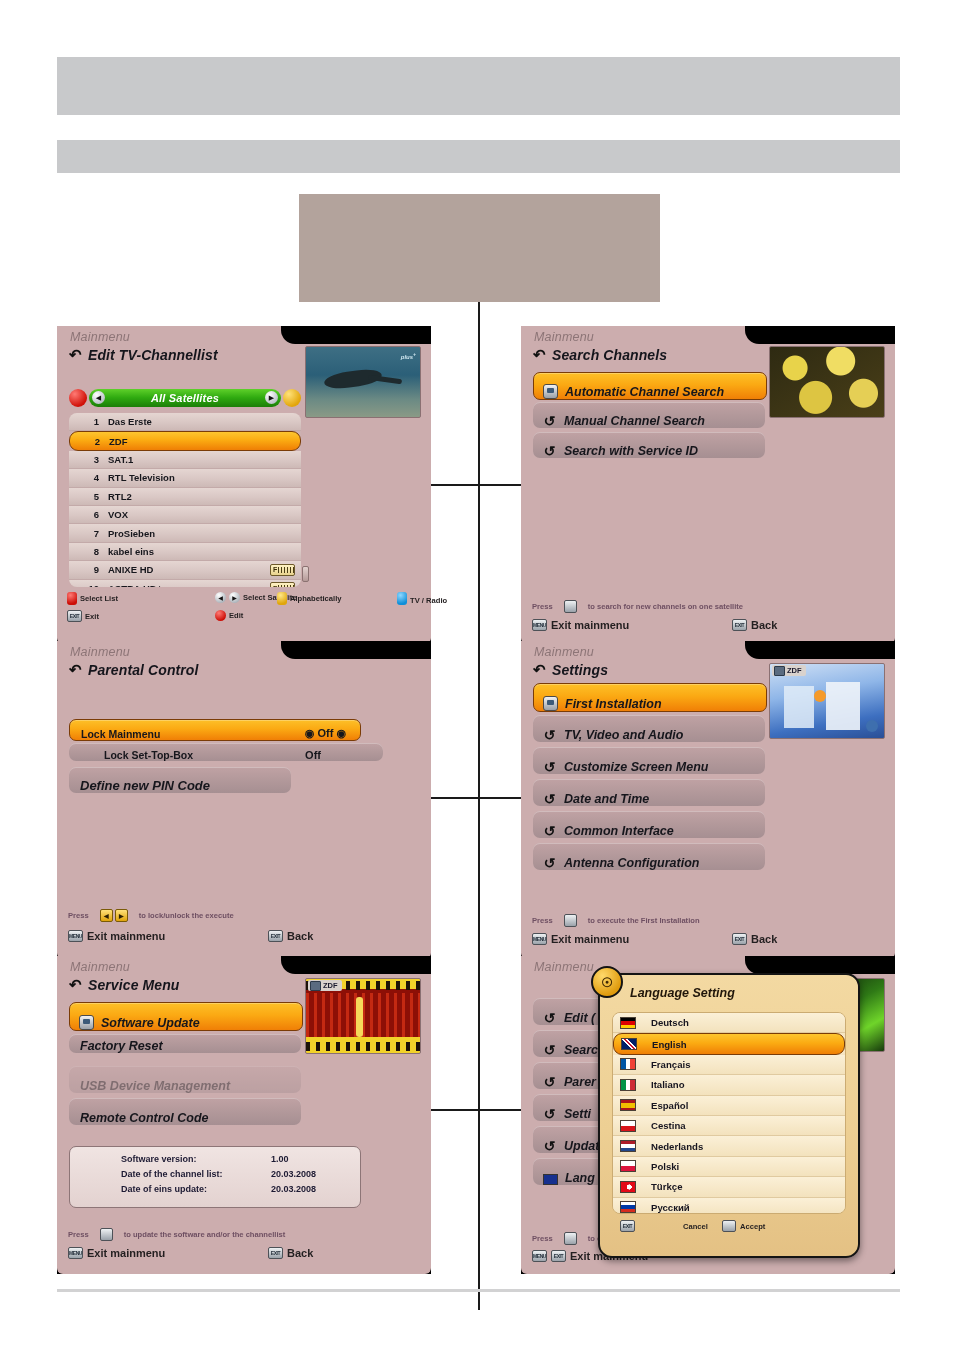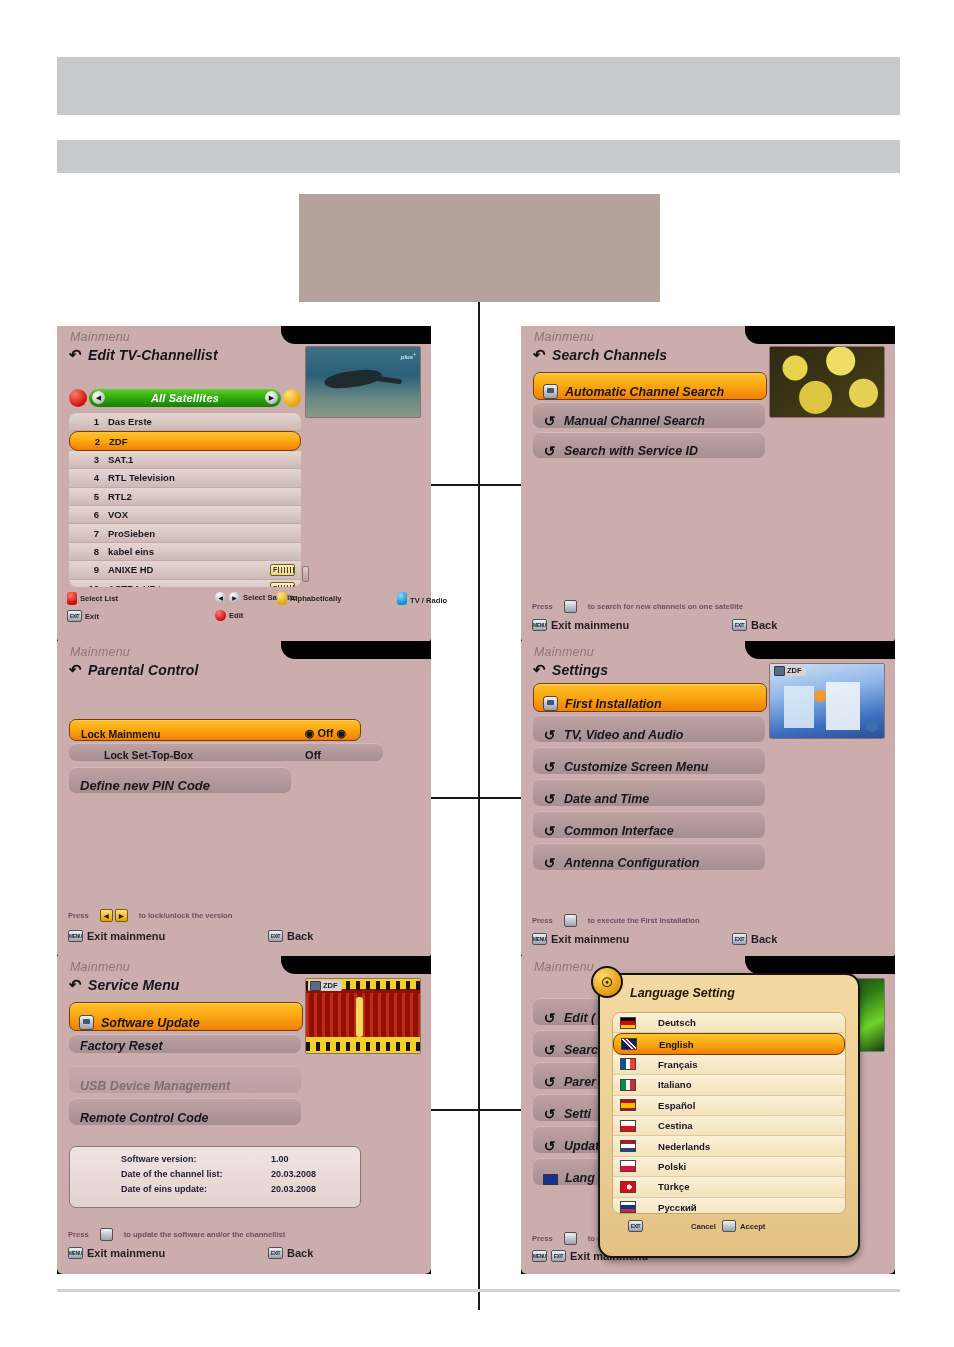--- a/index.html
+++ b/index.html
@@ -251,21 +251,21 @@
   }
   .lrow.sel{
     background:linear-gradient(180deg,#fdc52f 0%,#fbab12 45%,#ef7f05 100%);
     border-radius:9px;border:1.2px solid #7a3c07;
   }
   .flag{
     margin-left:7px;width:14px;height:10px;flex:0 0 auto;border:.7px solid #4a4036;
     position:relative;overflow:hidden;
   }
   .lrow .lnm{
-    margin-left:22px;font-size:9.6px;font-weight:bold;color:#171520;white-space:nowrap;
+    margin-left:15px;font-size:9.6px;font-weight:bold;color:#171520;white-space:nowrap;
   }
   #langftr{position:absolute;left:12px;top:245px;width:230px;height:14px;font-size:7.8px;}
   #langftr .it{position:absolute;display:flex;align-items:center;gap:4px;}
   #langftr .tx{font-weight:bold;color:#231f20;font-size:7.6px;}
 
   #rule{position:absolute;left:57px;top:1289px;width:843px;height:3px;background:#d2d2d3;}
 </style>
 </head>
 <body>
 
@@ -468,21 +468,21 @@
           <span class="lbl" style="font-size: 13px;">Define new PIN Code</span>
         </div>
       </div>
 
     <div class="hint" style="top:268px;">
       <span>Press</span>
       <span style="display:inline-flex;gap:2px;">
         <span style="width:11px;height:11px;border-radius:2px;background:linear-gradient(180deg,#ffe07a,#e0a40b);border:1px solid #7a5a06;display:flex;align-items:center;justify-content:center;font-size:6px;color:#2b1f02;">◀</span>
         <span style="width:11px;height:11px;border-radius:2px;background:linear-gradient(180deg,#ffe07a,#e0a40b);border:1px solid #7a5a06;display:flex;align-items:center;justify-content:center;font-size:6px;color:#2b1f02;">▶</span>
       </span>
-      <span>to lock/unlock the version</span>
+      <span>to lock/unlock the execute</span>
     </div>
     <div class="ftr" id="pc-ftr" style="top:289px;">
         <div class="it" style="left: 0px;">
           <span class="rbtn">MENU</span>
           <span class="tx">Exit mainmenu</span>
         </div>
         <div class="it" style="left: 200px;">
           <span class="rbtn">EXIT</span>
           <span class="tx">Back</span>
         </div>
@@ -717,21 +717,21 @@
           <div class="lrow">
             <span class="flag" style="background: radial-gradient(circle at 58% 50%, rgb(255, 255, 255) 0px, rgb(255, 255, 255) 2.5px, transparent 2.6px), rgb(227, 10, 23);"></span>
             <span class="lnm">Türkçe</span>
           </div>
           <div class="lrow">
             <span class="flag" style="background: linear-gradient(rgb(255, 255, 255) 0px, rgb(255, 255, 255) 33%, rgb(0, 57, 166) 33%, rgb(0, 57, 166) 66%, rgb(213, 43, 30) 66%, rgb(213, 43, 30) 100%);"></span>
             <span class="lnm">Русский</span>
           </div>
         </div>
       <div id="langftr">
-          <div class="it" style="left: 16px; gap: 48px;">
+          <div class="it" style="left: 8px; gap: 48px;">
             <span class="rbtn">EXIT</span>
             <span class="tx">Cancel</span>
           </div>
           <div class="it" style="left: 110px;">
             <span style="width: 12px; height: 10px; border-radius: 2px; background: linear-gradient(rgb(238, 241, 243), rgb(154, 162, 170)); border: 1px solid rgb(77, 81, 87);"></span>
             <span class="tx">Accept</span>
           </div>
         </div>
     </div>
   </div>

